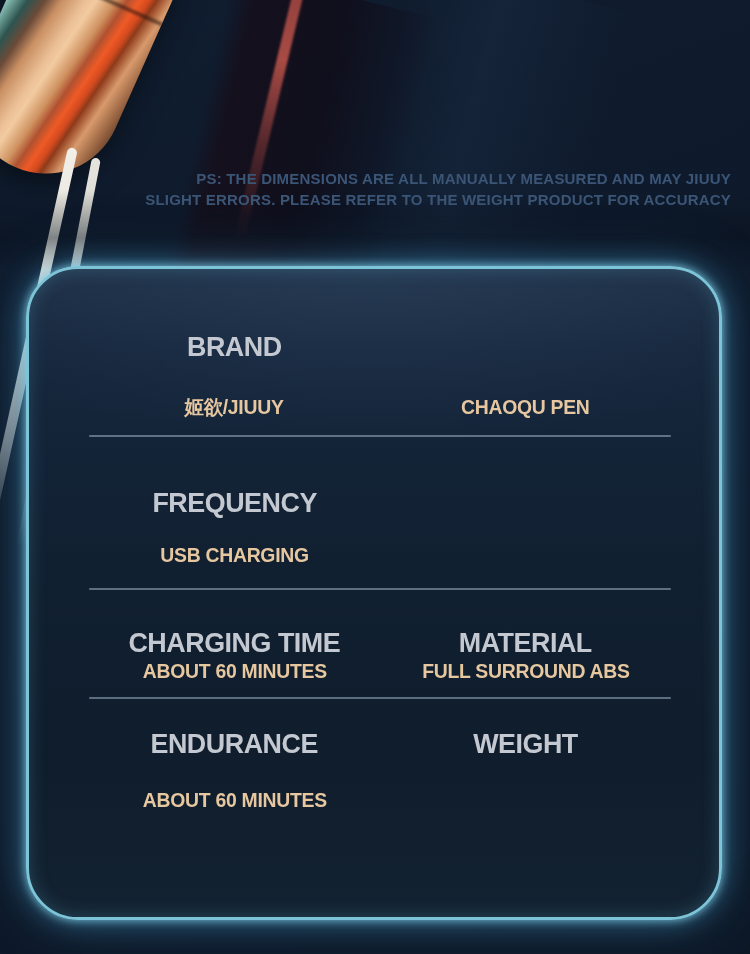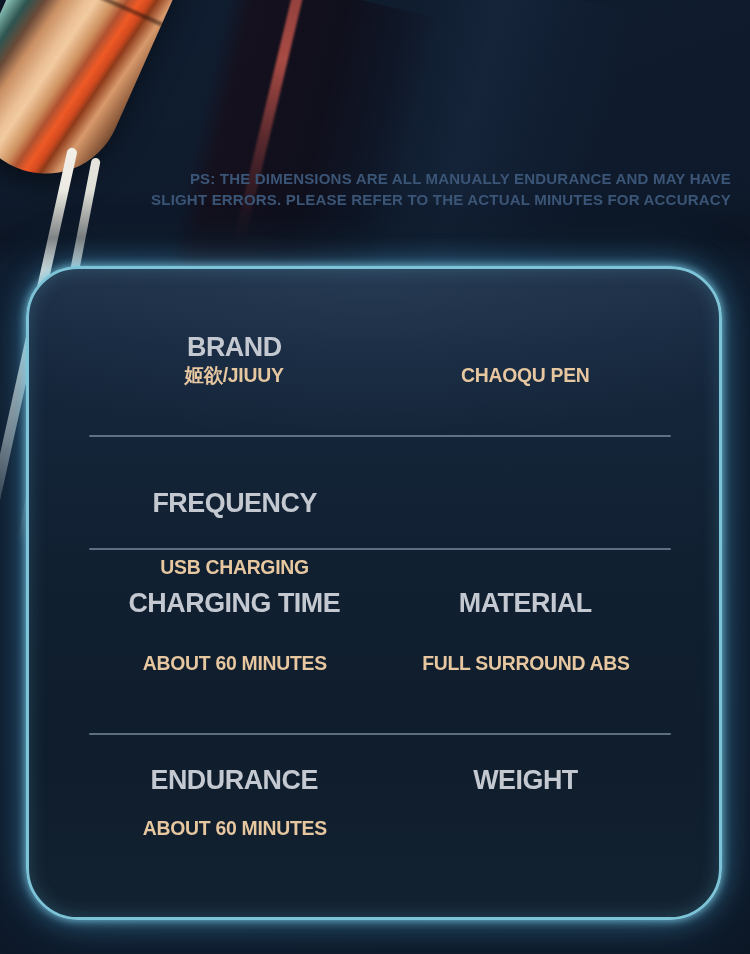--- a/index.html
+++ b/index.html
@@ -92,24 +92,24 @@
       0 0 60px rgba(60,140,190,0.3),
       inset 0 0 18px rgba(100,190,220,0.25);
   }
   .panel-content {
     position: absolute; inset: 0;
     padding: 0 48px 0 60px;
     display: flex; flex-direction: column;
     box-sizing: border-box;
   }
   .spec-section { display: flex; flex-direction: column; box-sizing: border-box; }
-  .sec-1 { height: 166px; padding-top: 62px; }
-  .sec-2 { height: 111px; padding-top: 50px; gap: 36px; }
-  .sec-3 { height: 183px; padding-top: 37px; gap: 32px; }
-  .sec-4 { flex: 1; padding-top: 29px; gap: 20px; }
+  .sec-1 { height: 166px; padding-top: 62px; gap: 32px; }
+  .sec-2 { height: 151px; padding-top: 50px; gap: 24px; }
+  .sec-3 { height: 107px; padding-top: 37px; }
+  .sec-4 { flex: 1; padding-top: 29px; gap: 28px; }
   .divider { height: 2px; background: rgba(170,190,210,0.5); border-radius: 1px; }
 
   .row { display: grid; grid-template-columns: 1fr 1fr; align-items: center; }
   .cell { text-align: center; }
   .spec-label {
     display: inline-block;
     color: #c4c9d1; font-size: 28px; font-weight: bold; line-height: 32px;
     letter-spacing: -0.5px; transform: scaleX(0.96); white-space: nowrap;
   }
   .spec-value {
@@ -131,22 +131,22 @@
     <div class="gold-line-b"></div>
     <div class="bullet">
       <div class="bullet-seam"></div>
     </div>
     <div class="cord-1"></div>
     <div class="cord-2"></div>
     <div class="photo-fade"></div>
   </div>
 
   <div class="disclaimer">
-    <div>PS: THE DIMENSIONS ARE ALL MANUALLY ENDURANCE AND MAY HAVE</div>
-    <div>SLIGHT ERRORS. PLEASE REFER TO THE ACTUAL MINUTES FOR ACCURACY</div>
+    <div>PS: THE DIMENSIONS ARE ALL MANUALLY MEASURED AND MAY JIUUY</div>
+    <div>SLIGHT ERRORS. PLEASE REFER TO THE WEIGHT PRODUCT FOR ACCURACY</div>
   </div>
 
   <div class="spec-panel">
     <div class="panel-content">
 
       <div class="spec-section sec-1">
         <div class="row">
           <div class="cell"><span class="spec-label">BRAND</span></div>
         </div>
         <div class="row">

